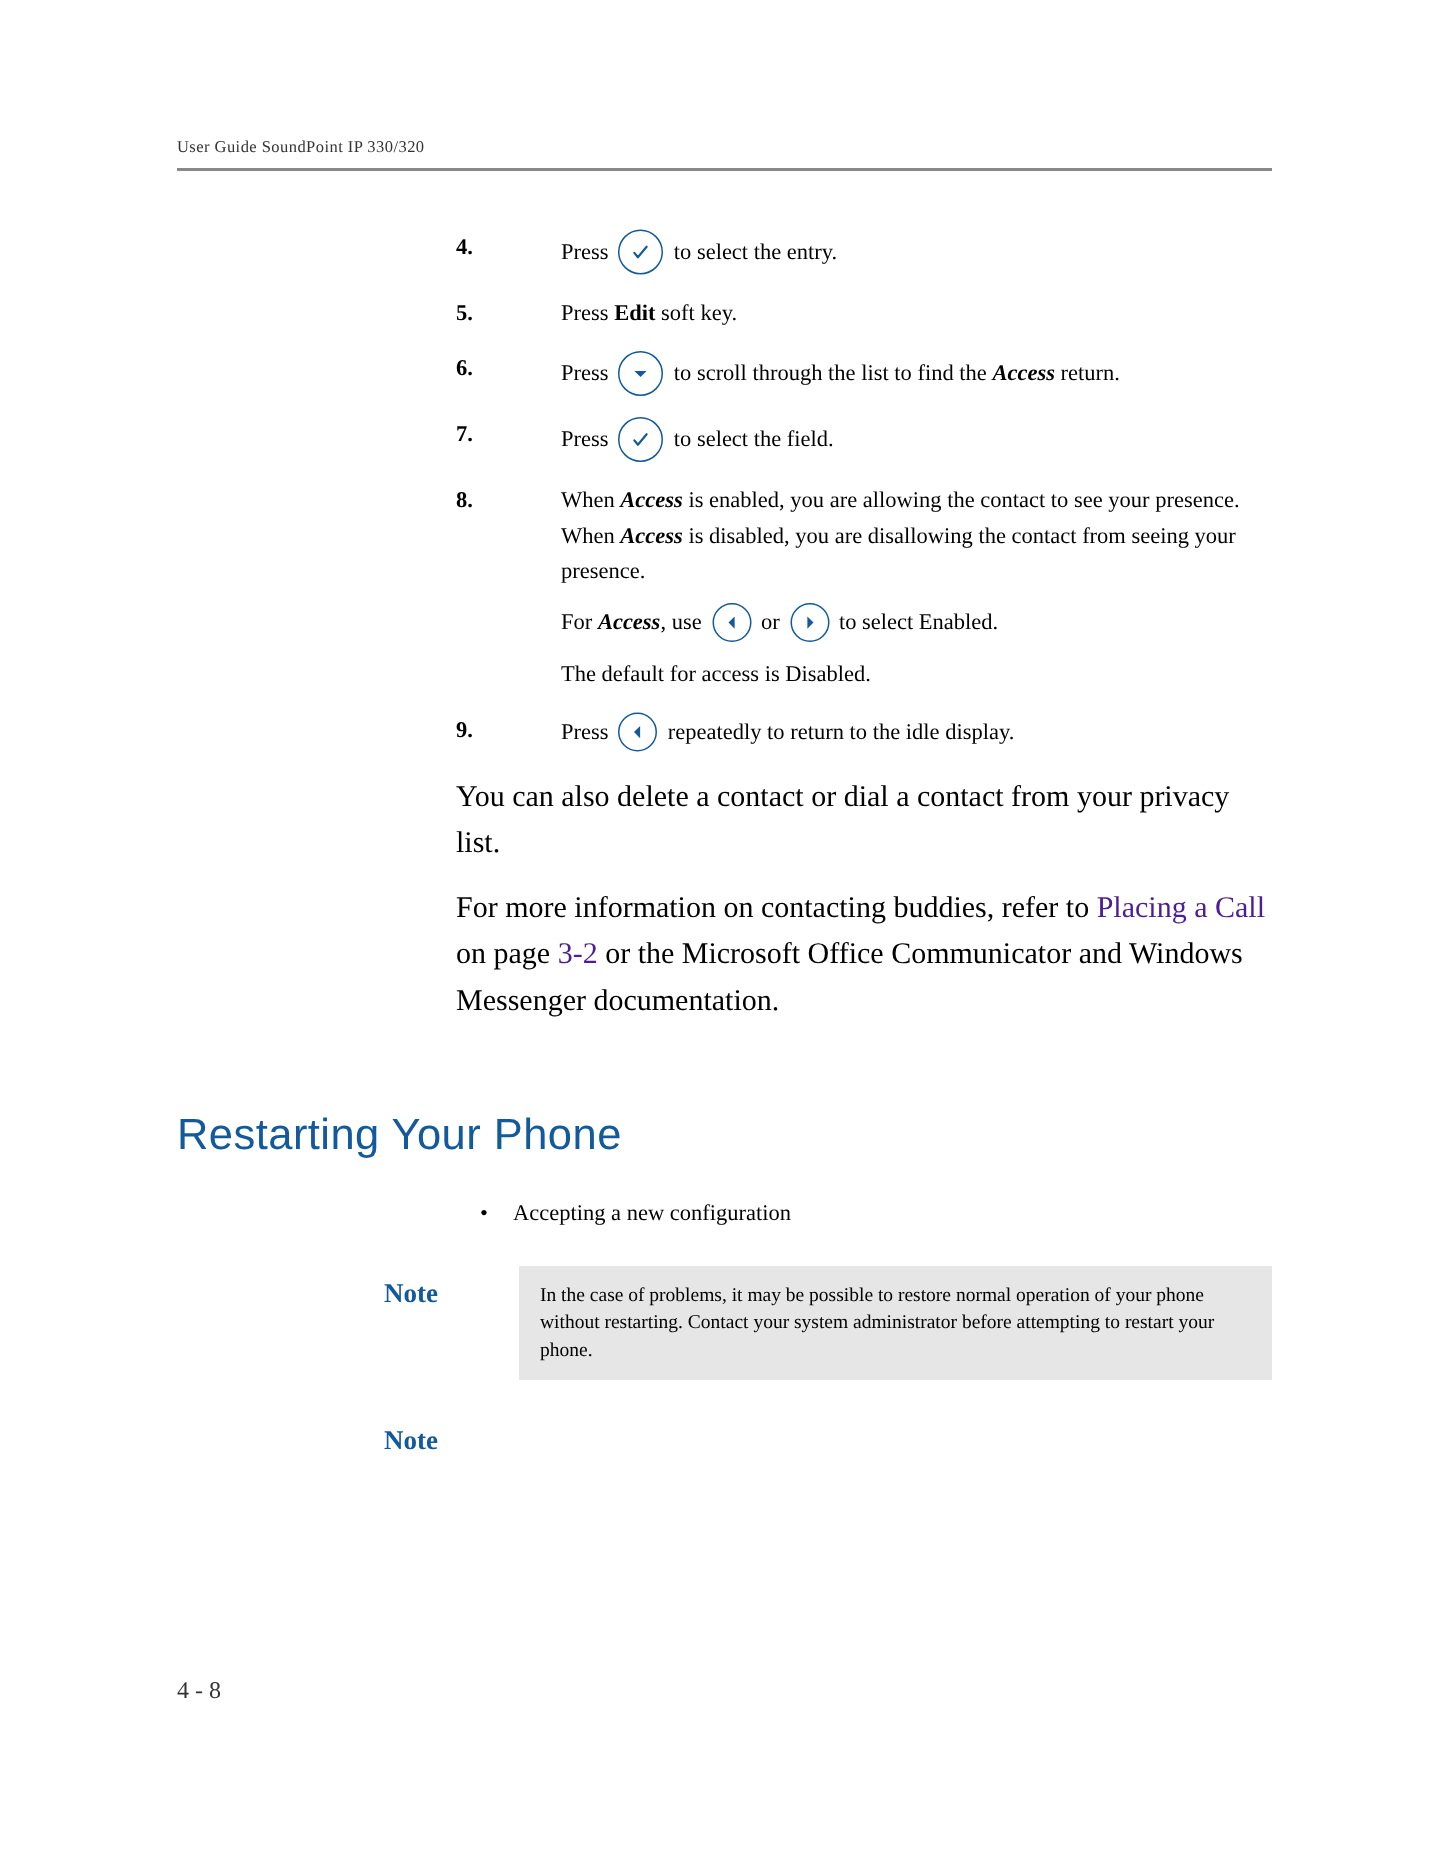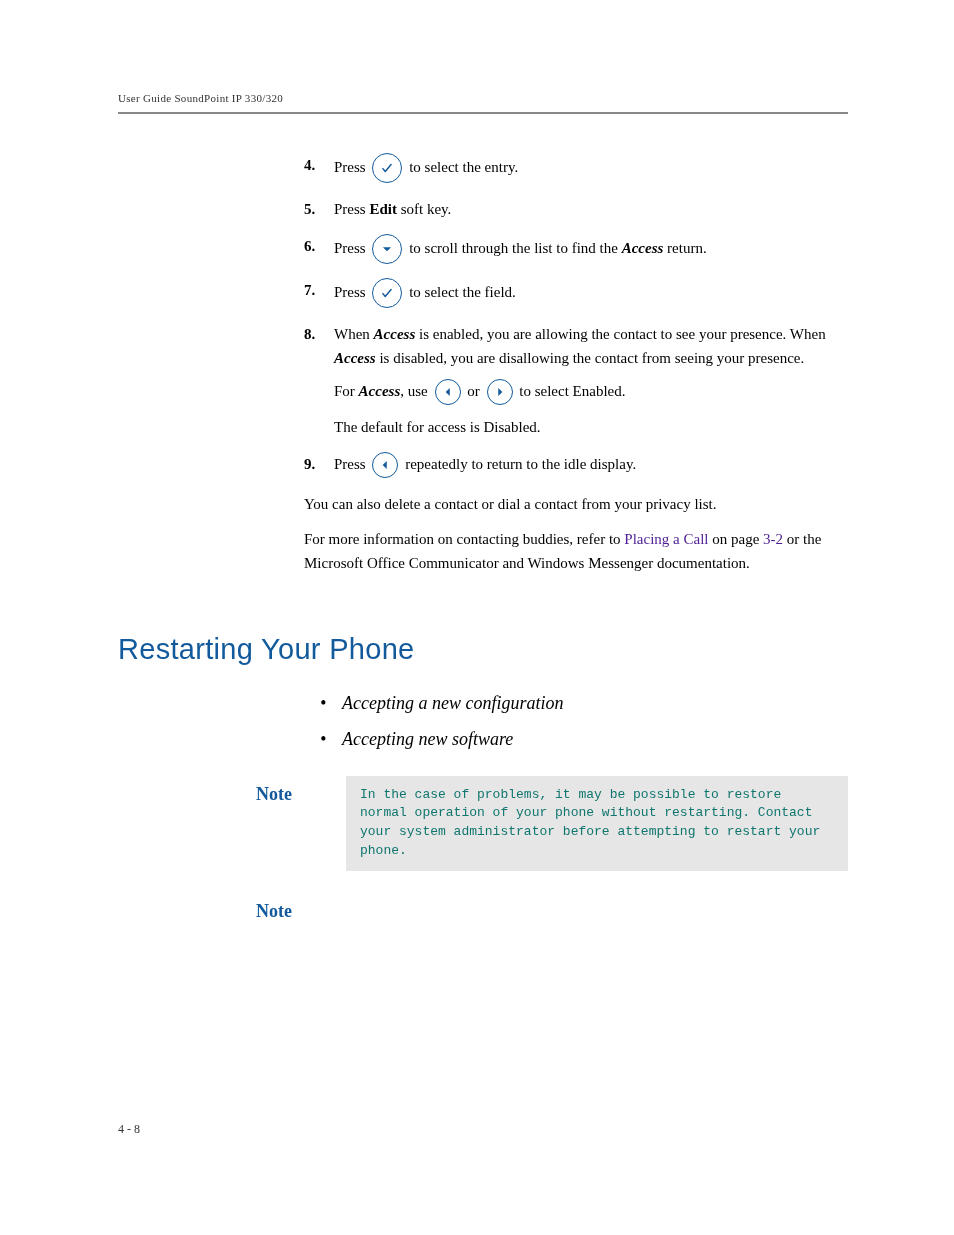--- a/index.html
+++ b/index.html
@@ -31,21 +31,21 @@
       display: flex;
       margin-bottom: 14px;
       line-height: 1.55;
       font-size: 15px;
     }
     .step-num {
       width: 30px;
       flex-shrink: 0;
       font-weight: bold;
     }
-    .step-body { flex: 1; }
+    .step-body { flex: 1; margin-left: 40px; }
     .step-body p { margin-bottom: 10px; }
     .step-body p:last-child { margin-bottom: 0; }
     .boldit { font-weight: bold; font-style: italic; }
     .icon {
       display: inline-block;
       vertical-align: middle;
       margin: 0 3px;
     }
     .circle-btn {
       display: inline-flex;
@@ -54,45 +54,44 @@
       width: 26px;
       height: 26px;
       border: 1.5px solid #125a9c;
       border-radius: 50%;
       position: relative;
       top: -1px;
     }
     .circle-big { width: 30px; height: 30px; }
     .circle-btn svg { width: 14px; height: 14px; }
     .para {
-      font-size: 15px;
+      font-size: 20px;
       line-height: 1.55;
       margin-bottom: 12px;
     }
     .link { color: #4c1d95; }
     .section-heading {
       font-family: Futura, "Century Gothic", "Trebuchet MS", Arial, sans-serif;
       font-size: 29px;
       color: #125a9c;
       font-weight: 500;
       margin-top: 58px;
       margin-bottom: 24px;
       letter-spacing: 0.3px;
     }
     .bullets {
       list-style: none;
       margin: 4px 0 22px 0;
     }
     .bullets li {
-      font-size: 18px;
+      font-size: 15px;
       line-height: 1.55;
       padding-left: 38px;
       position: relative;
       margin-bottom: 8px;
-      font-style: italic;
     }
     .bullets li::before {
       content: "•";
       position: absolute;
       left: 16px;
       color: #000;
     }
     .note-block {
       display: flex;
       margin-bottom: 22px;
@@ -103,31 +102,31 @@
       color: #125a9c;
       font-weight: bold;
       font-size: 18px;
       padding-top: 8px;
       font-family: Georgia, serif;
     }
     .note-body {
       flex: 1;
       background: #e6e6e6;
       padding: 10px 14px;
-      font-family: Liberation Mono, monospace;
+      font-family: Liberation Serif, serif;
       font-size: 13px;
       line-height: 1.45;
-      color: #0f766e;
+      color: #000000;
     }
     .note-wrap { padding-left: 138px; }
     .page-num {
       position: absolute;
       bottom: 98px;
       left: 118px;
-      font-size: 12px;
+      font-size: 16px;
       color: #333;
     }
   </style>
 </head>
 <body>
 
 <div class="header-text">User Guide SoundPoint IP 330/320</div>
 <hr class="header-rule">
 
 <div class="content">
@@ -202,21 +201,20 @@
     <span>For more information on contacting buddies, refer to </span><span class="link">Placing a Call</span><span> on page </span><span class="link">3-2</span><span> or the Microsoft Office Communicator and Windows Messenger documentation.</span>
   </p>
 
 </div>
 
 <h2 class="section-heading">Restarting Your Phone</h2>
 
 <div class="content">
   <ul class="bullets">
     <li>Accepting a new configuration</li>
-    <li>Accepting new software</li>
   </ul>
 </div>
 
 <div class="note-wrap">
   <div class="note-block">
     <div class="note-label">Note</div>
     <div class="note-body">In the case of problems, it may be possible to restore normal operation of your phone without restarting. Contact your system administrator before attempting to restart your phone.</div>
   </div>
   <div class="note-block">
     <div class="note-label">Note</div>

